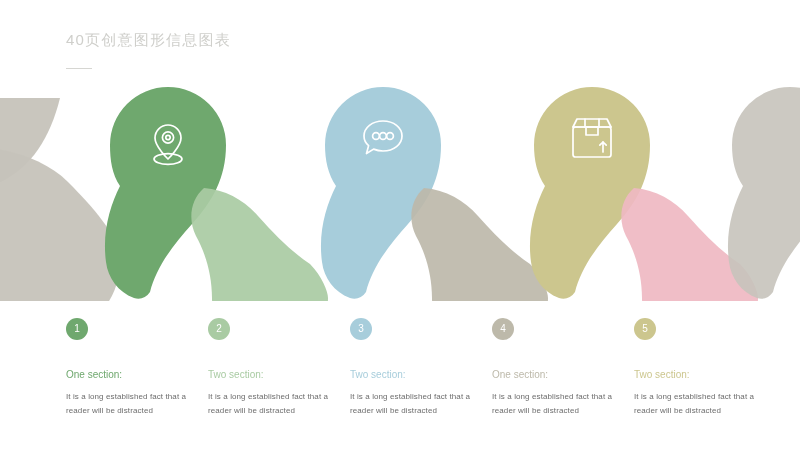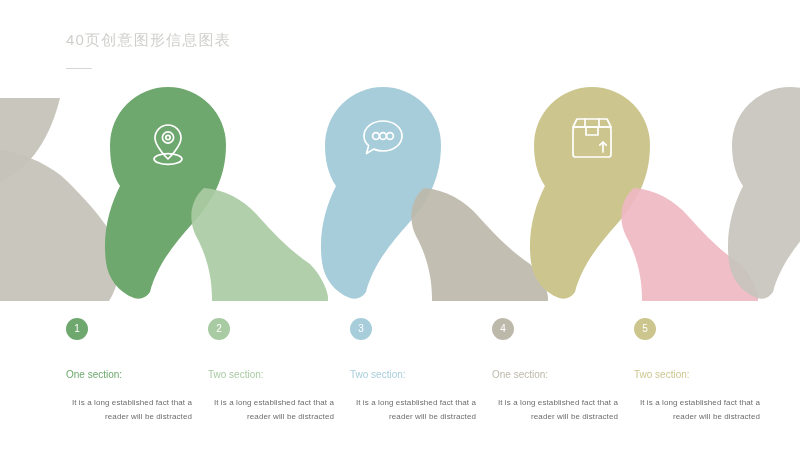--- a/index.html
+++ b/index.html
@@ -44,27 +44,26 @@
     color:#ffffff;font-size:10px;line-height:1;
     font-family:"Liberation Sans",sans-serif;
   }
   .item-head{
     margin-top:30px;
     font-size:10px;
     line-height:1;
     white-space:nowrap;
   }
   .item-body{
-    margin-top:16px;
+    margin-top:10px;
     font-size:8px;
     line-height:1.72;
     color:#6d6d6d;
     width:126px;
     letter-spacing:.1px;
-    text-align:right;
   }
 </style>
 </head>
 <body>
 
 <div id="slide">
 
   <div class="header">
     <div class="title">40页创意图形信息图表</div>
     <div class="title-rule"></div>

